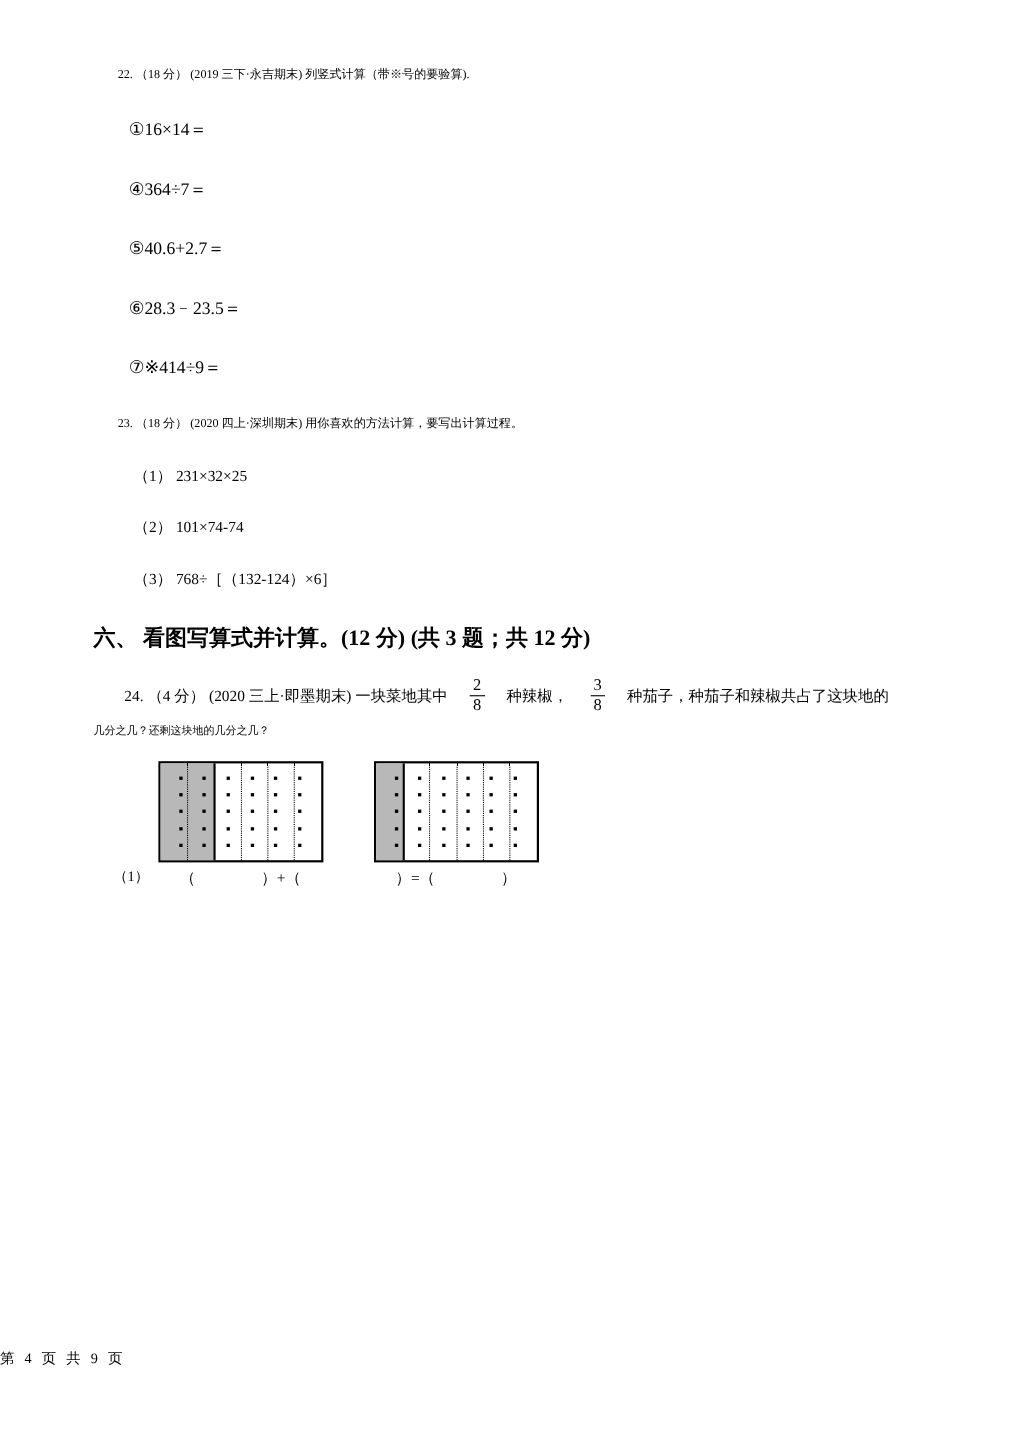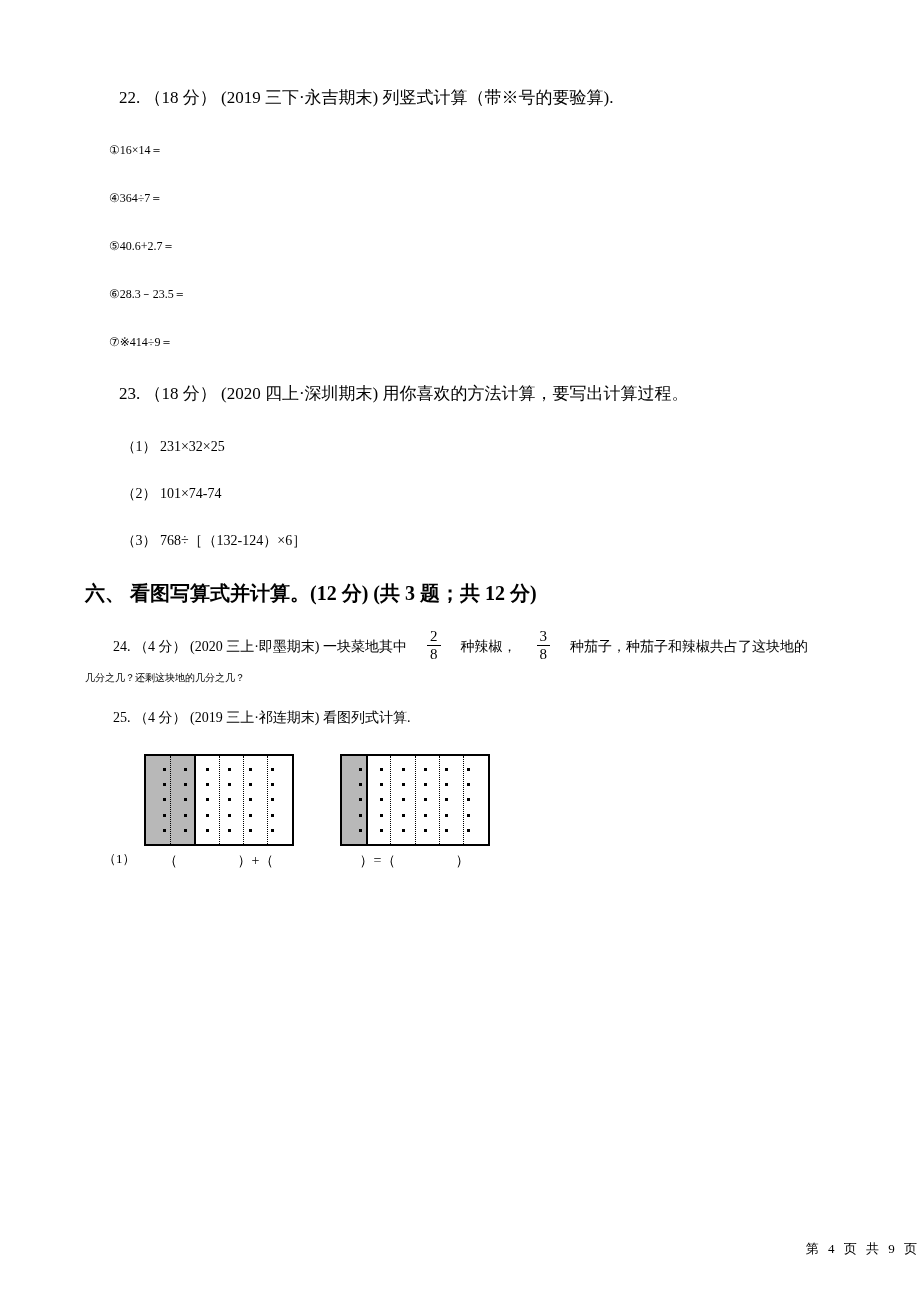--- a/index.html
+++ b/index.html
@@ -8,28 +8,27 @@
       height: 1302px;
       background: #fff;
       font-family: "SimSun", "宋体", serif;
       color: #000;
       position: relative;
     }
     .content {
       padding: 60px 85px 0 85px;
     }
     .q-line {
-      font-size: 17px;
+      font-size: 11px;
       line-height: 1.5;
       margin-bottom: 30px;
       text-indent: 2em;
-      margin-top: 25px;
     }
     .eq-line {
-      font-size: 12px;
+      font-size: 16px;
       line-height: 1.5;
       margin-bottom: 30px;
       text-indent: 2em;
     }
     .sub-line {
       font-size: 14px;
       line-height: 1.5;
       margin-bottom: 26px;
       text-indent: 2.6em;
     }
@@ -130,23 +129,23 @@
     .vline.solid { border-left: 2px solid #000; }
     .under-text {
       font-size: 14px;
       display: flex;
       gap: 0;
       font-family: "SimSun", serif;
     }
     .gap-between { width: 46px; }
     .footer {
       position: absolute;
-      bottom: 44px;
+      bottom: 58px;
       left: 0; right: 0;
-      text-align: right;
+      text-align: left;
       font-size: 13px;
       letter-spacing: 3px;
       font-family: Liberation Serif, serif;
     }
   </style>
 </head>
 <body>
 
 <div class="content">
 
@@ -174,21 +173,20 @@
       <span> 种辣椒，</span>
       <span class="frac">
         <span class="num">3</span>
         <span class="den">8</span>
       </span>
       <span> 种茄子，种茄子和辣椒共占了这块地的</span>
     </div>
     <div class="q24-line2">几分之几？还剩这块地的几分之几？</div>
   </div>
 
-  <div class="q25-line">25. （4 分） (2019 三上·祁连期末) 看图列式计算.</div>
 
   <div class="figure-wrap">
     <div class="sub-label">（1）</div>
 
     <div class="fig-col">
       <div class="dot-box">
         <div class="shade shade-2of6"></div>
         <div class="vline v1"></div>
         <div class="vline solid v2"></div>
         <div class="vline v3"></div>

